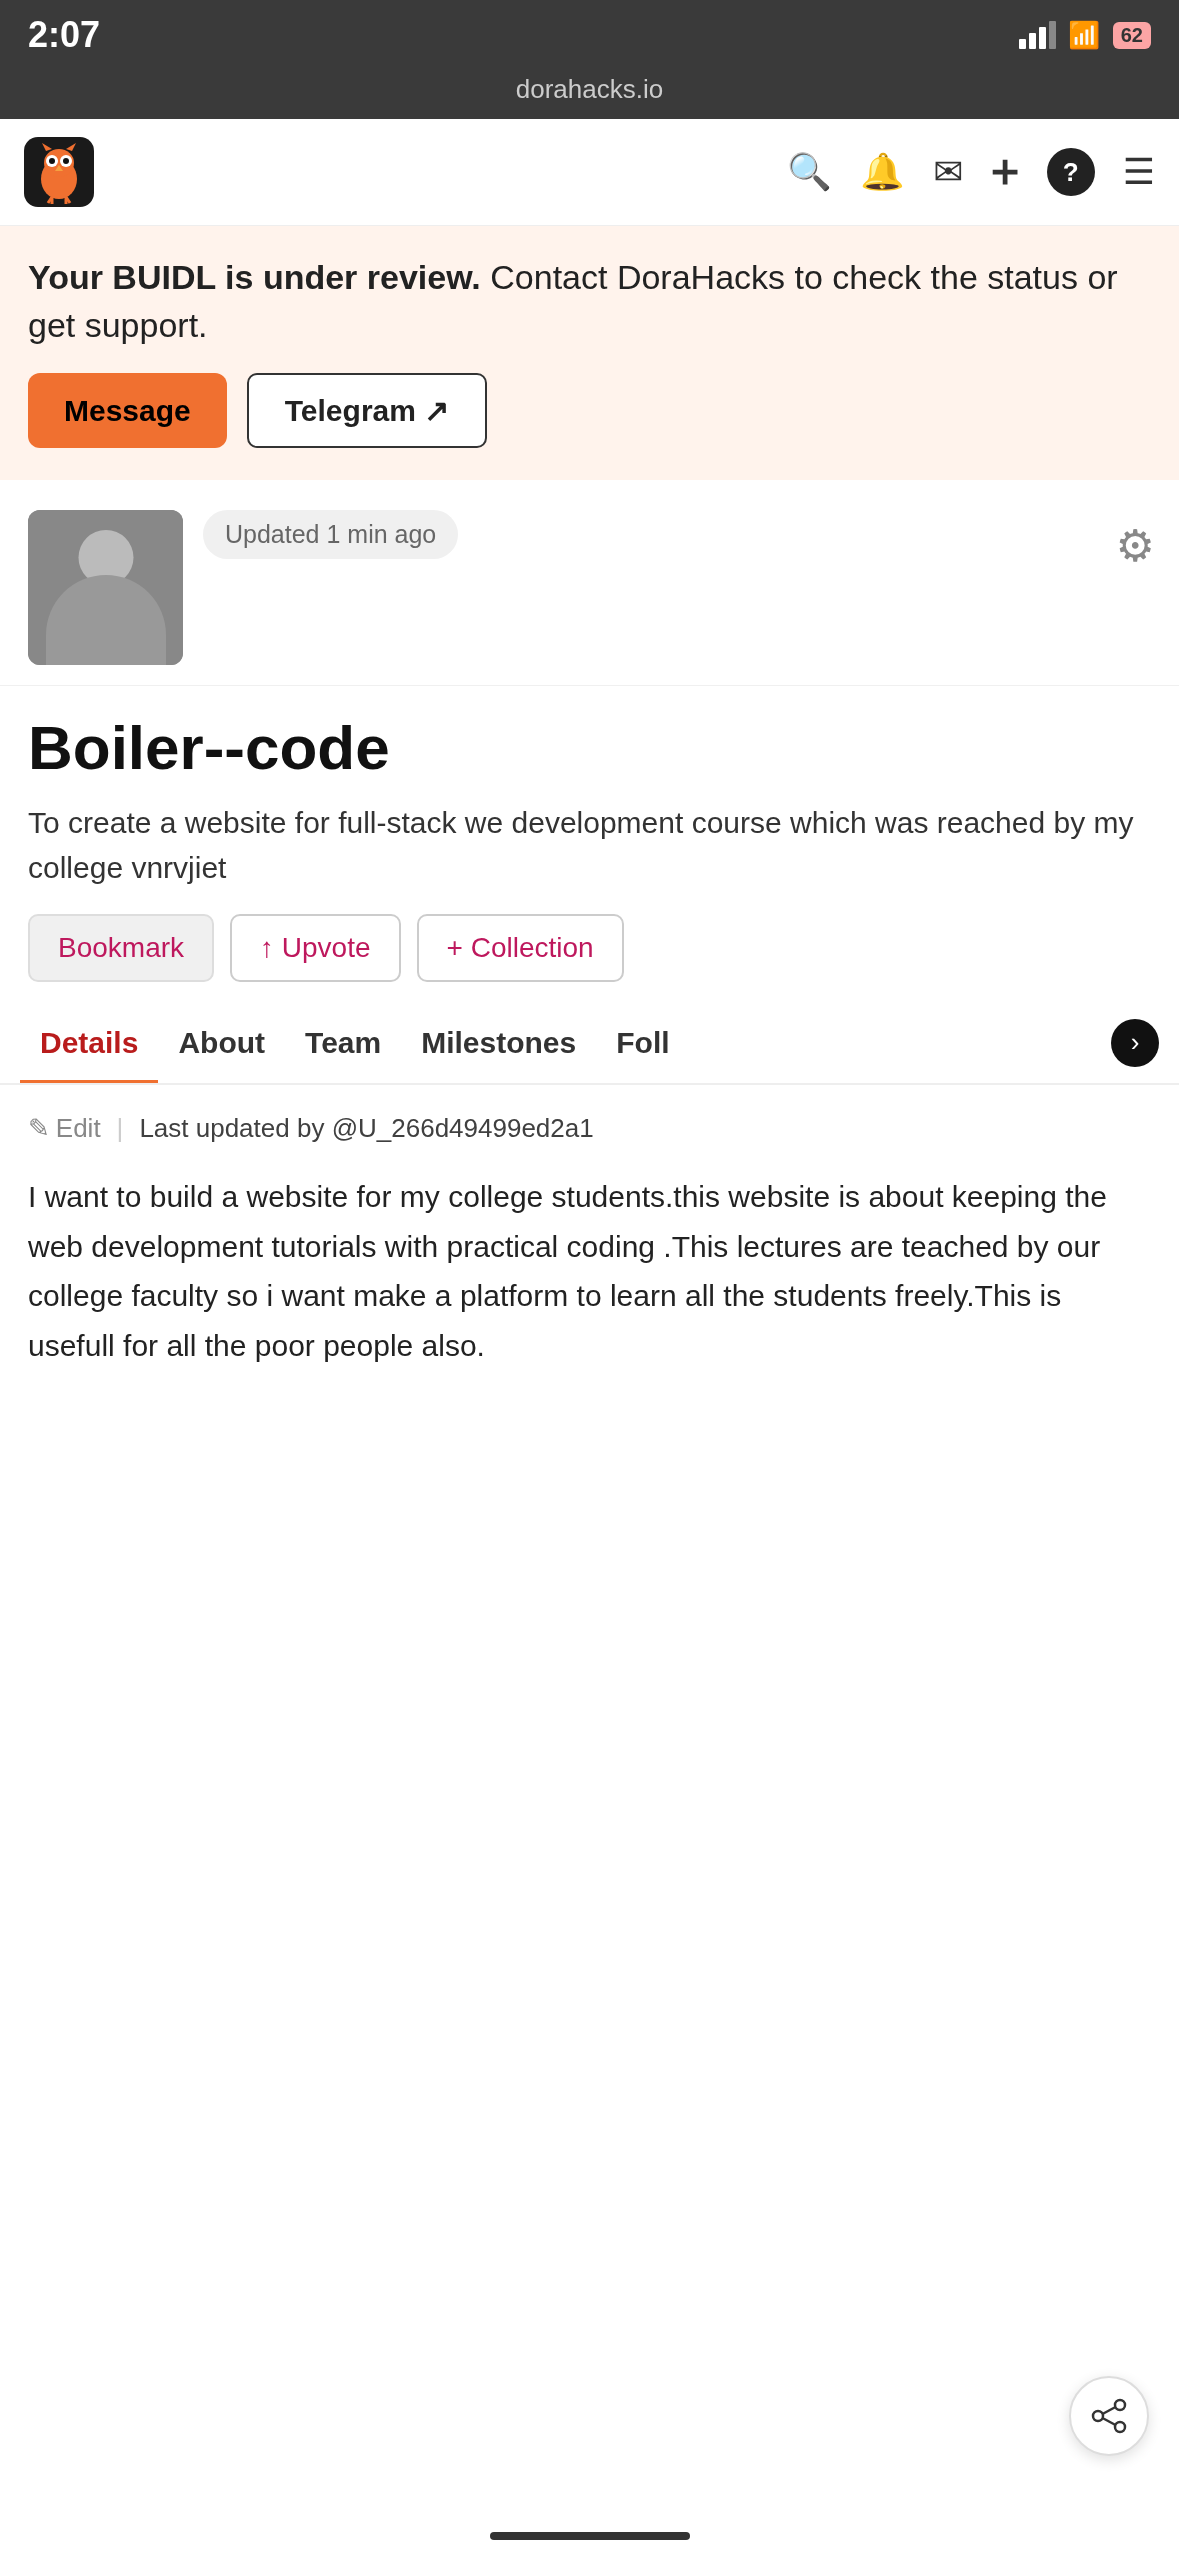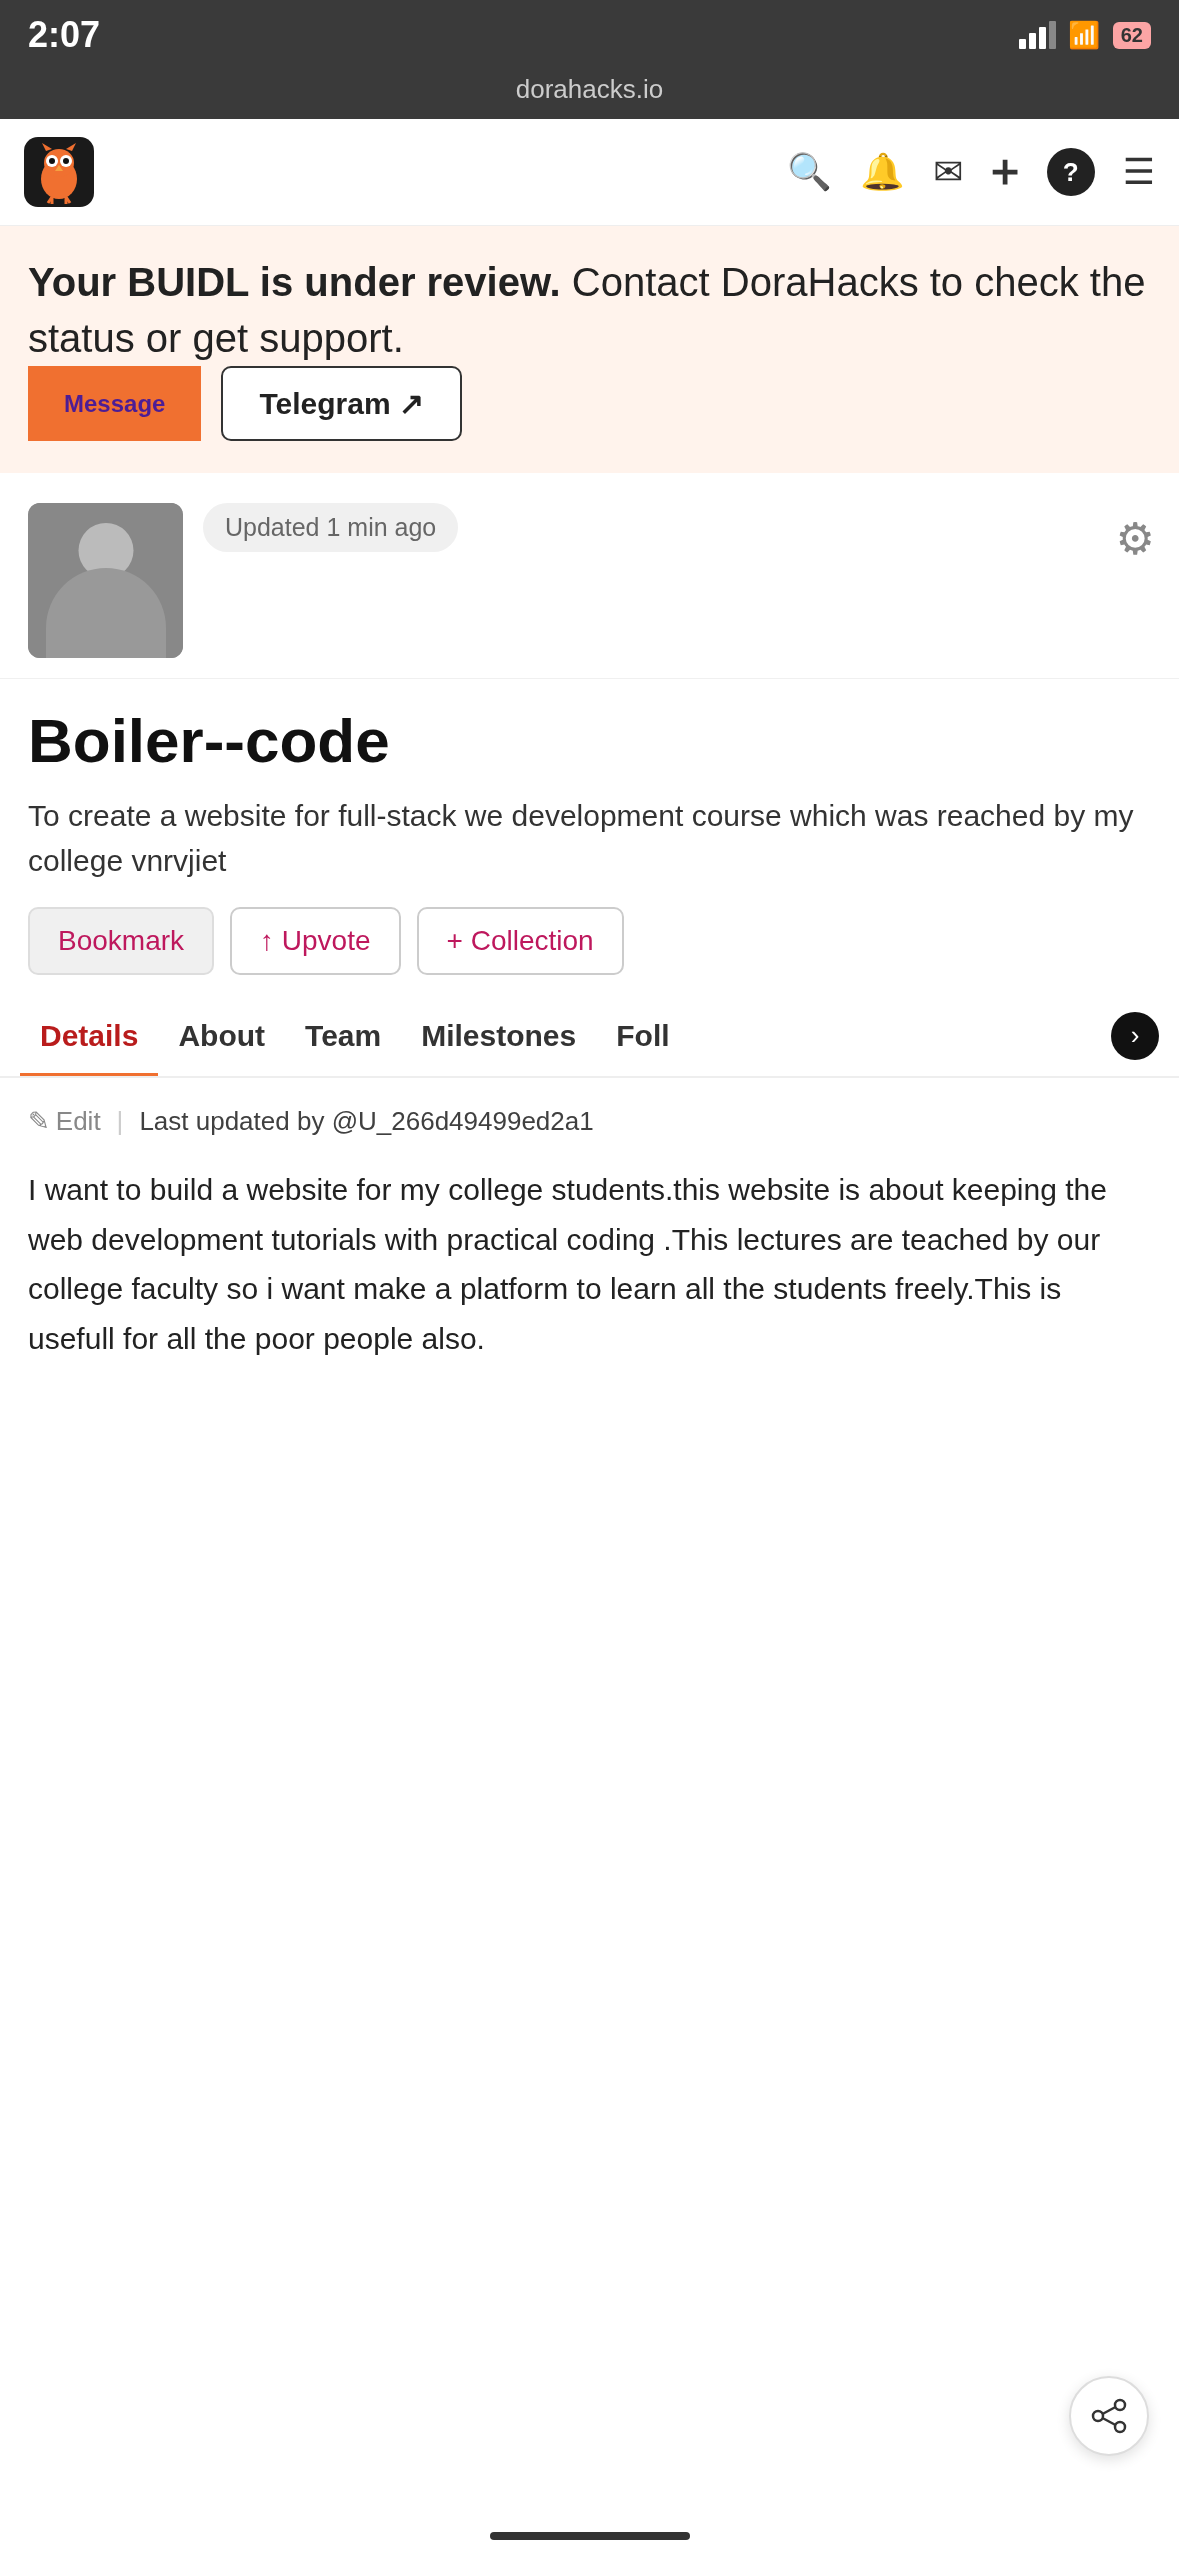--- a/index.html
+++ b/index.html
@@ -92,36 +92,37 @@
       font-size: 26px;
       font-weight: 700;
     }
 
     
     .review-banner {
       background: #fff3ec;
       padding: 28px 28px 32px;
     }
     .review-banner p {
-      font-size: 40px;
+      font-size: 34px;
       line-height: 1.4;
       color: #222;
+      margin-bottom: 24px;
     }
     .review-banner p strong { font-weight: 700; }
     .banner-buttons {
       display: flex;
       gap: 20px;
     }
     .btn-message {
       background: #f07030;
-      color: #4c1d95;
+      color: #000000;
       border: none;
-      border-radius: 0;
+      border-radius: 12px;
       padding: 18px 36px;
-      font-size: 24px;
+      font-size: 30px;
       font-weight: 600;
       cursor: pointer;
     }
     .btn-telegram {
       background: white;
       color: #222;
       border: 2px solid #333;
       border-radius: 10px;
       padding: 18px 36px;
       font-size: 30px;

